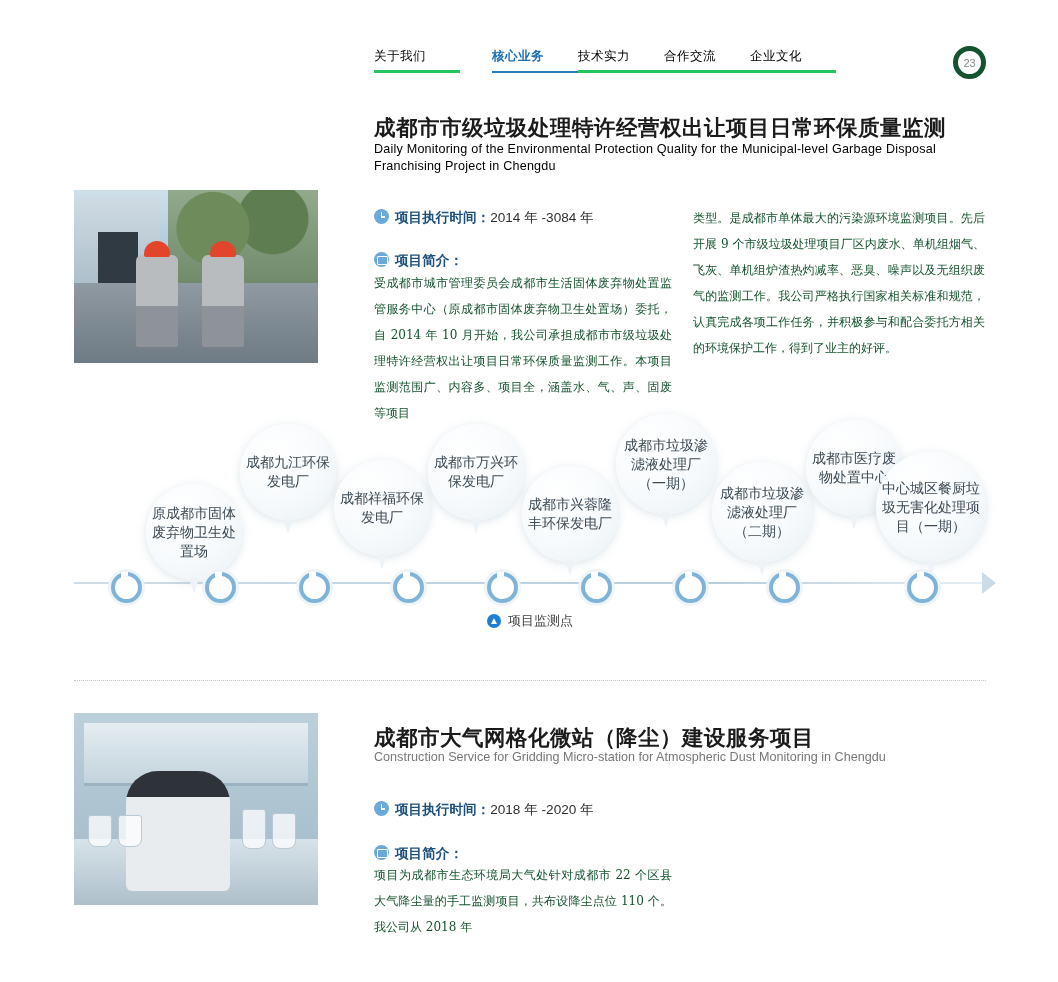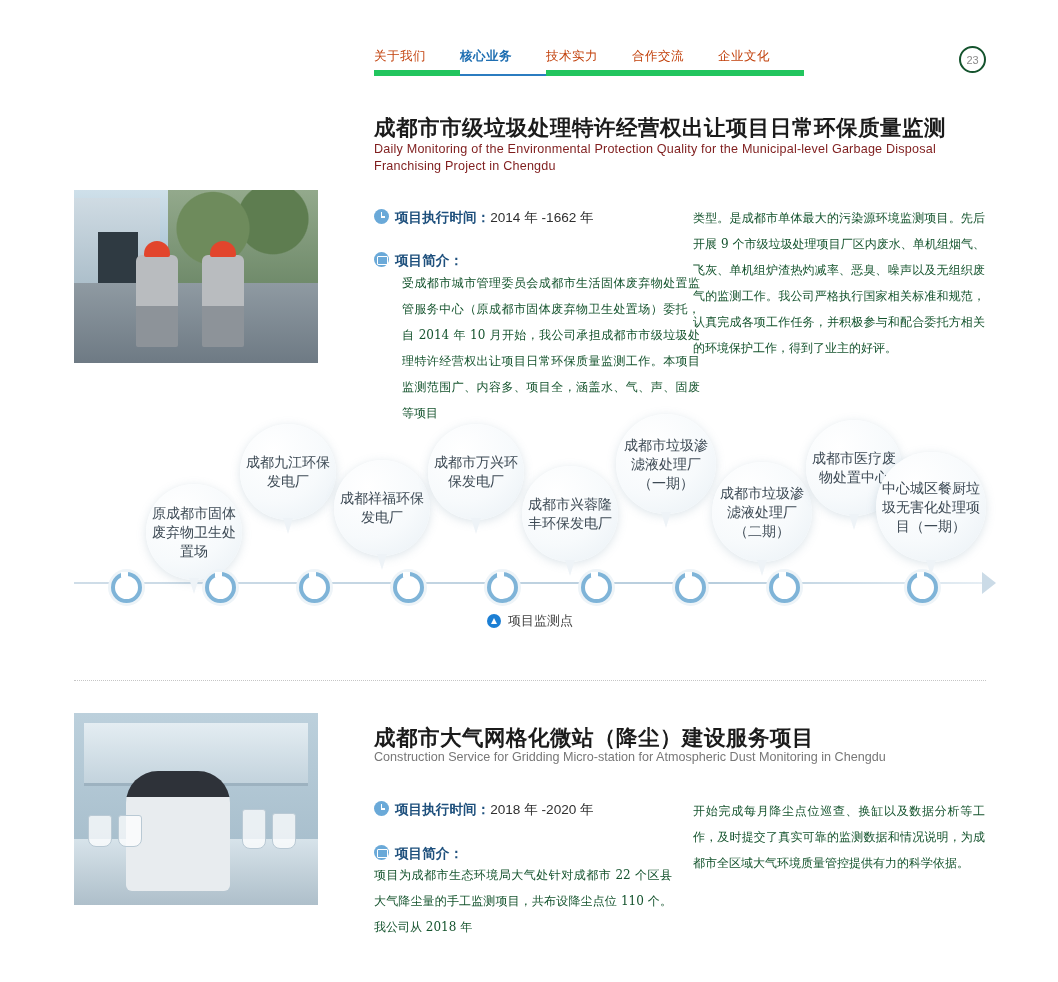--- a/index.html
+++ b/index.html
@@ -25,39 +25,40 @@
   .nav {
     position: absolute;
     left: 374px;
     top: 48px;
     display: flex;
     gap: 0px;
   }
   .nav-item {
     width: 86px;
     font-size: 12.5px;
-    color: #c2410c;
+    color: #000000;
     letter-spacing: 0.5px;
     padding-bottom: 5px;
-    border-bottom: 6px solid #22c55e;
+    border-bottom: 3px solid #22c55e;
     margin-right: 0px;
     text-align: left;
   }
   .nav-item.active {
     color: #1f6fb2;
     border-bottom: 2px solid #2b7cc0;
     font-weight: bold;
+    margin-left: 32px;
   }
   .page-number {
     position: absolute;
     right: 72px;
     top: 46px;
     width: 23px;
     height: 23px;
-    border: 2px solid #14532d;
+    border: 5px solid #14532d;
     border-radius: 50%;
     color: #8a8a8a;
     font-size: 11px;
     display: flex;
     align-items: center;
     justify-content: center;
   }
 
   
   .sec1-title {
@@ -70,21 +71,21 @@
     color: #1b1b1b;
     letter-spacing: 0.5px;
   }
   .sec1-sub {
     position: absolute;
     left: 374px;
     top: 141px;
     width: 620px;
     font-size: 12.6px;
     line-height: 17px;
-    color: #7f1d1d;
+    color: #000000;
     letter-spacing: 0.2px;
   }
 
   .photo1 {
     position: absolute;
     left: 74px;
     top: 190px;
     width: 244px;
     height: 173px;
     background: linear-gradient(180deg,#7e9cb5 0%, #6d8aa4 40%, #566f86 100%);
@@ -163,21 +164,21 @@
   .r1-intro-label { left: 374px; top: 252px; }
 
   .col-text {
     position: absolute;
     font-size: 12px;
     line-height: 26px;
     color: #14532d;
     text-align: justify;
     font-family: "DejaVu Serif", serif;
   }
-  .c1 { left: 374px; top: 270px; width: 298px; text-indent: 0; margin-left: 28px; }
+  .c1 { left: 374px; top: 270px; width: 298px; text-indent: 0; }
   .c2 { left: 693px; top: 205px; width: 292px; }
 
   
   .timeline {
     position: absolute;
     left: 74px;
     top: 400px;
     width: 912px;
     height: 240px;
   }
@@ -347,21 +348,21 @@
     <div class="ground"></div>
     <div class="worker w1">
       <div class="helmet"></div>
     </div>
     <div class="worker w2">
       <div class="helmet"></div>
     </div>
   </div>
 
   <div class="field-row r1-time">
-    <span class="icon-round clock"></span><span class="field-label">项目执行时间：</span><span>2014 年 -1662 年</span>
+    <span class="icon-round clock"></span><span class="field-label">项目执行时间：</span><span>2014 年 -3084 年</span>
   </div>
 
   <div class="field-row r1-intro-label">
     <span class="icon-round book"></span><span class="field-label">项目简介：</span>
   </div>
 
   <div class="col-text c1">受成都市城市管理委员会成都市生活固体废弃物处置监管服务中心（原成都市固体废弃物卫生处置场）委托，自 2014 年 10 月开始，我公司承担成都市市级垃圾处理特许经营权出让项目日常环保质量监测工作。本项目监测范围广、内容多、项目全，涵盖水、气、声、固废等项目</div>
   <div class="col-text c2">类型。是成都市单体最大的污染源环境监测项目。先后开展 9 个市级垃圾处理项目厂区内废水、单机组烟气、飞灰、单机组炉渣热灼减率、恶臭、噪声以及无组织废气的监测工作。我公司严格执行国家相关标准和规范，认真完成各项工作任务，并积极参与和配合委托方相关的环境保护工作，得到了业主的好评。</div>
 
   <div class="timeline">
@@ -455,15 +456,14 @@
 
   <div class="field-row r2-time">
     <span class="icon-round clock"></span><span class="field-label">项目执行时间：</span><span>2018 年 -2020 年</span>
   </div>
 
   <div class="field-row r2-intro-label">
     <span class="icon-round book"></span><span class="field-label">项目简介：</span>
   </div>
 
   <div class="col-text c3">项目为成都市生态环境局大气处针对成都市 22 个区县大气降尘量的手工监测项目，共布设降尘点位 110 个。我公司从 2018 年</div>
-  <div class="col-text c4">开始完成每月降尘点位巡查、换缸以及数据分析等工作，及时提交了真实可靠的监测数据和情况说明，为成都市全区域大气环境质量管控提供有力的科学依据。</div>
 
 </div>
 
 </body></html>

